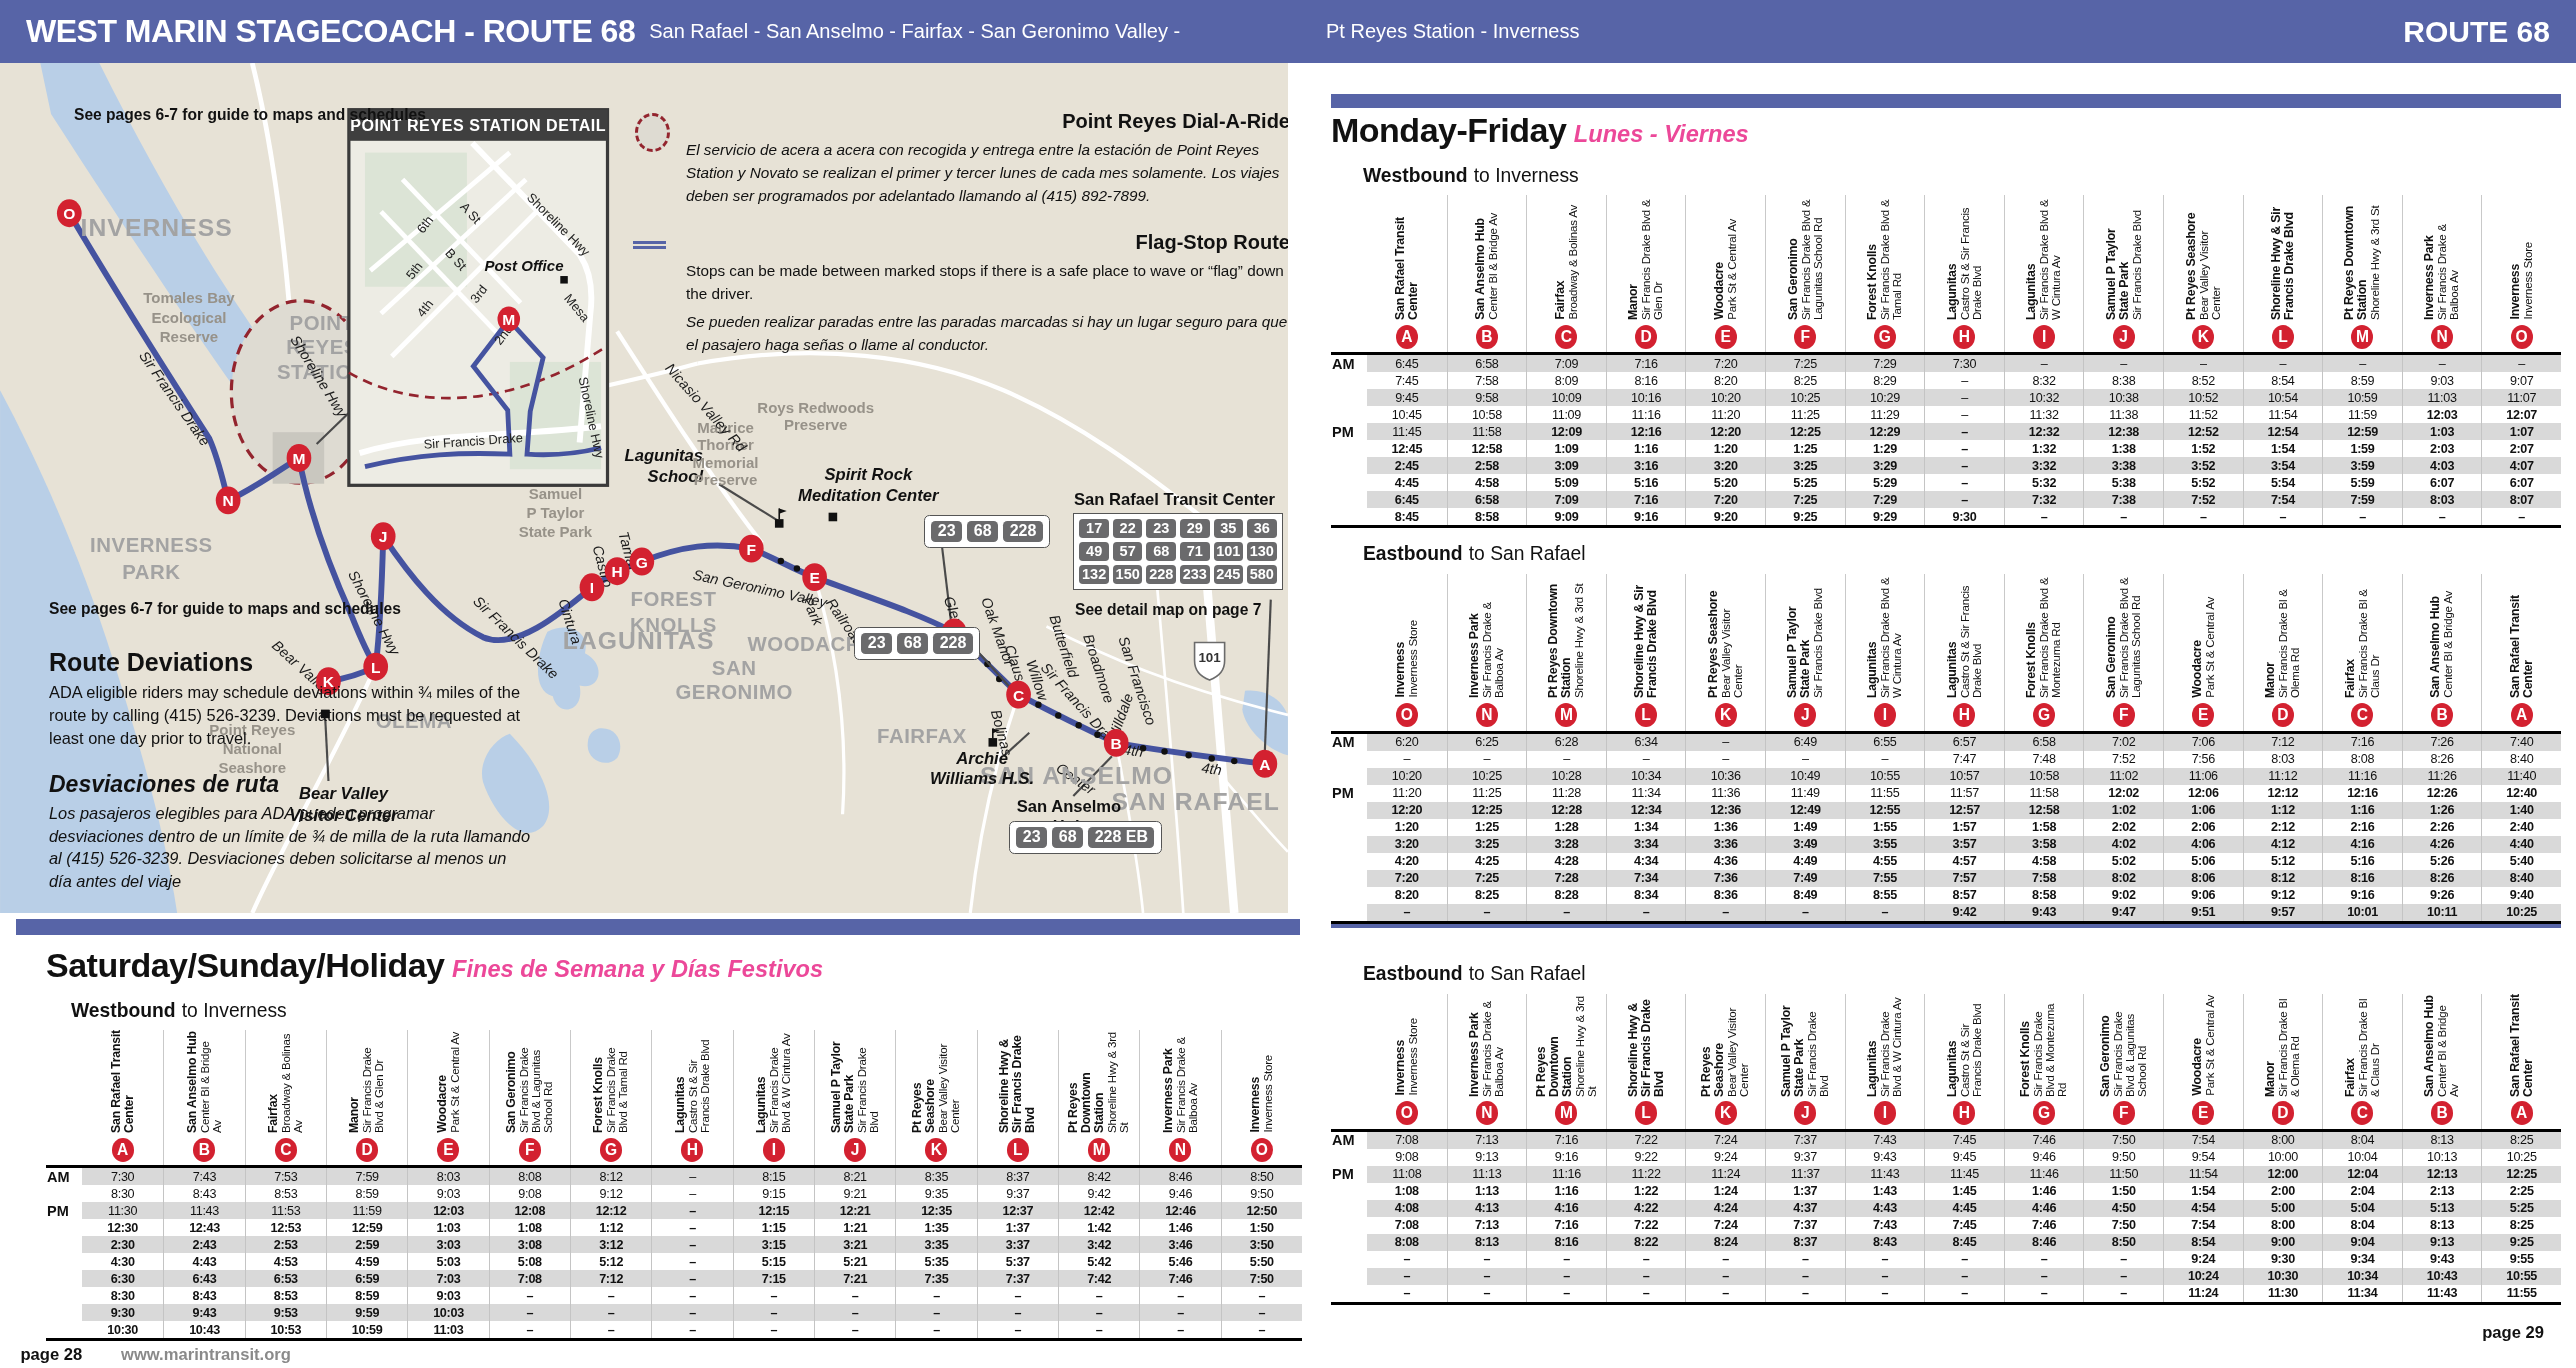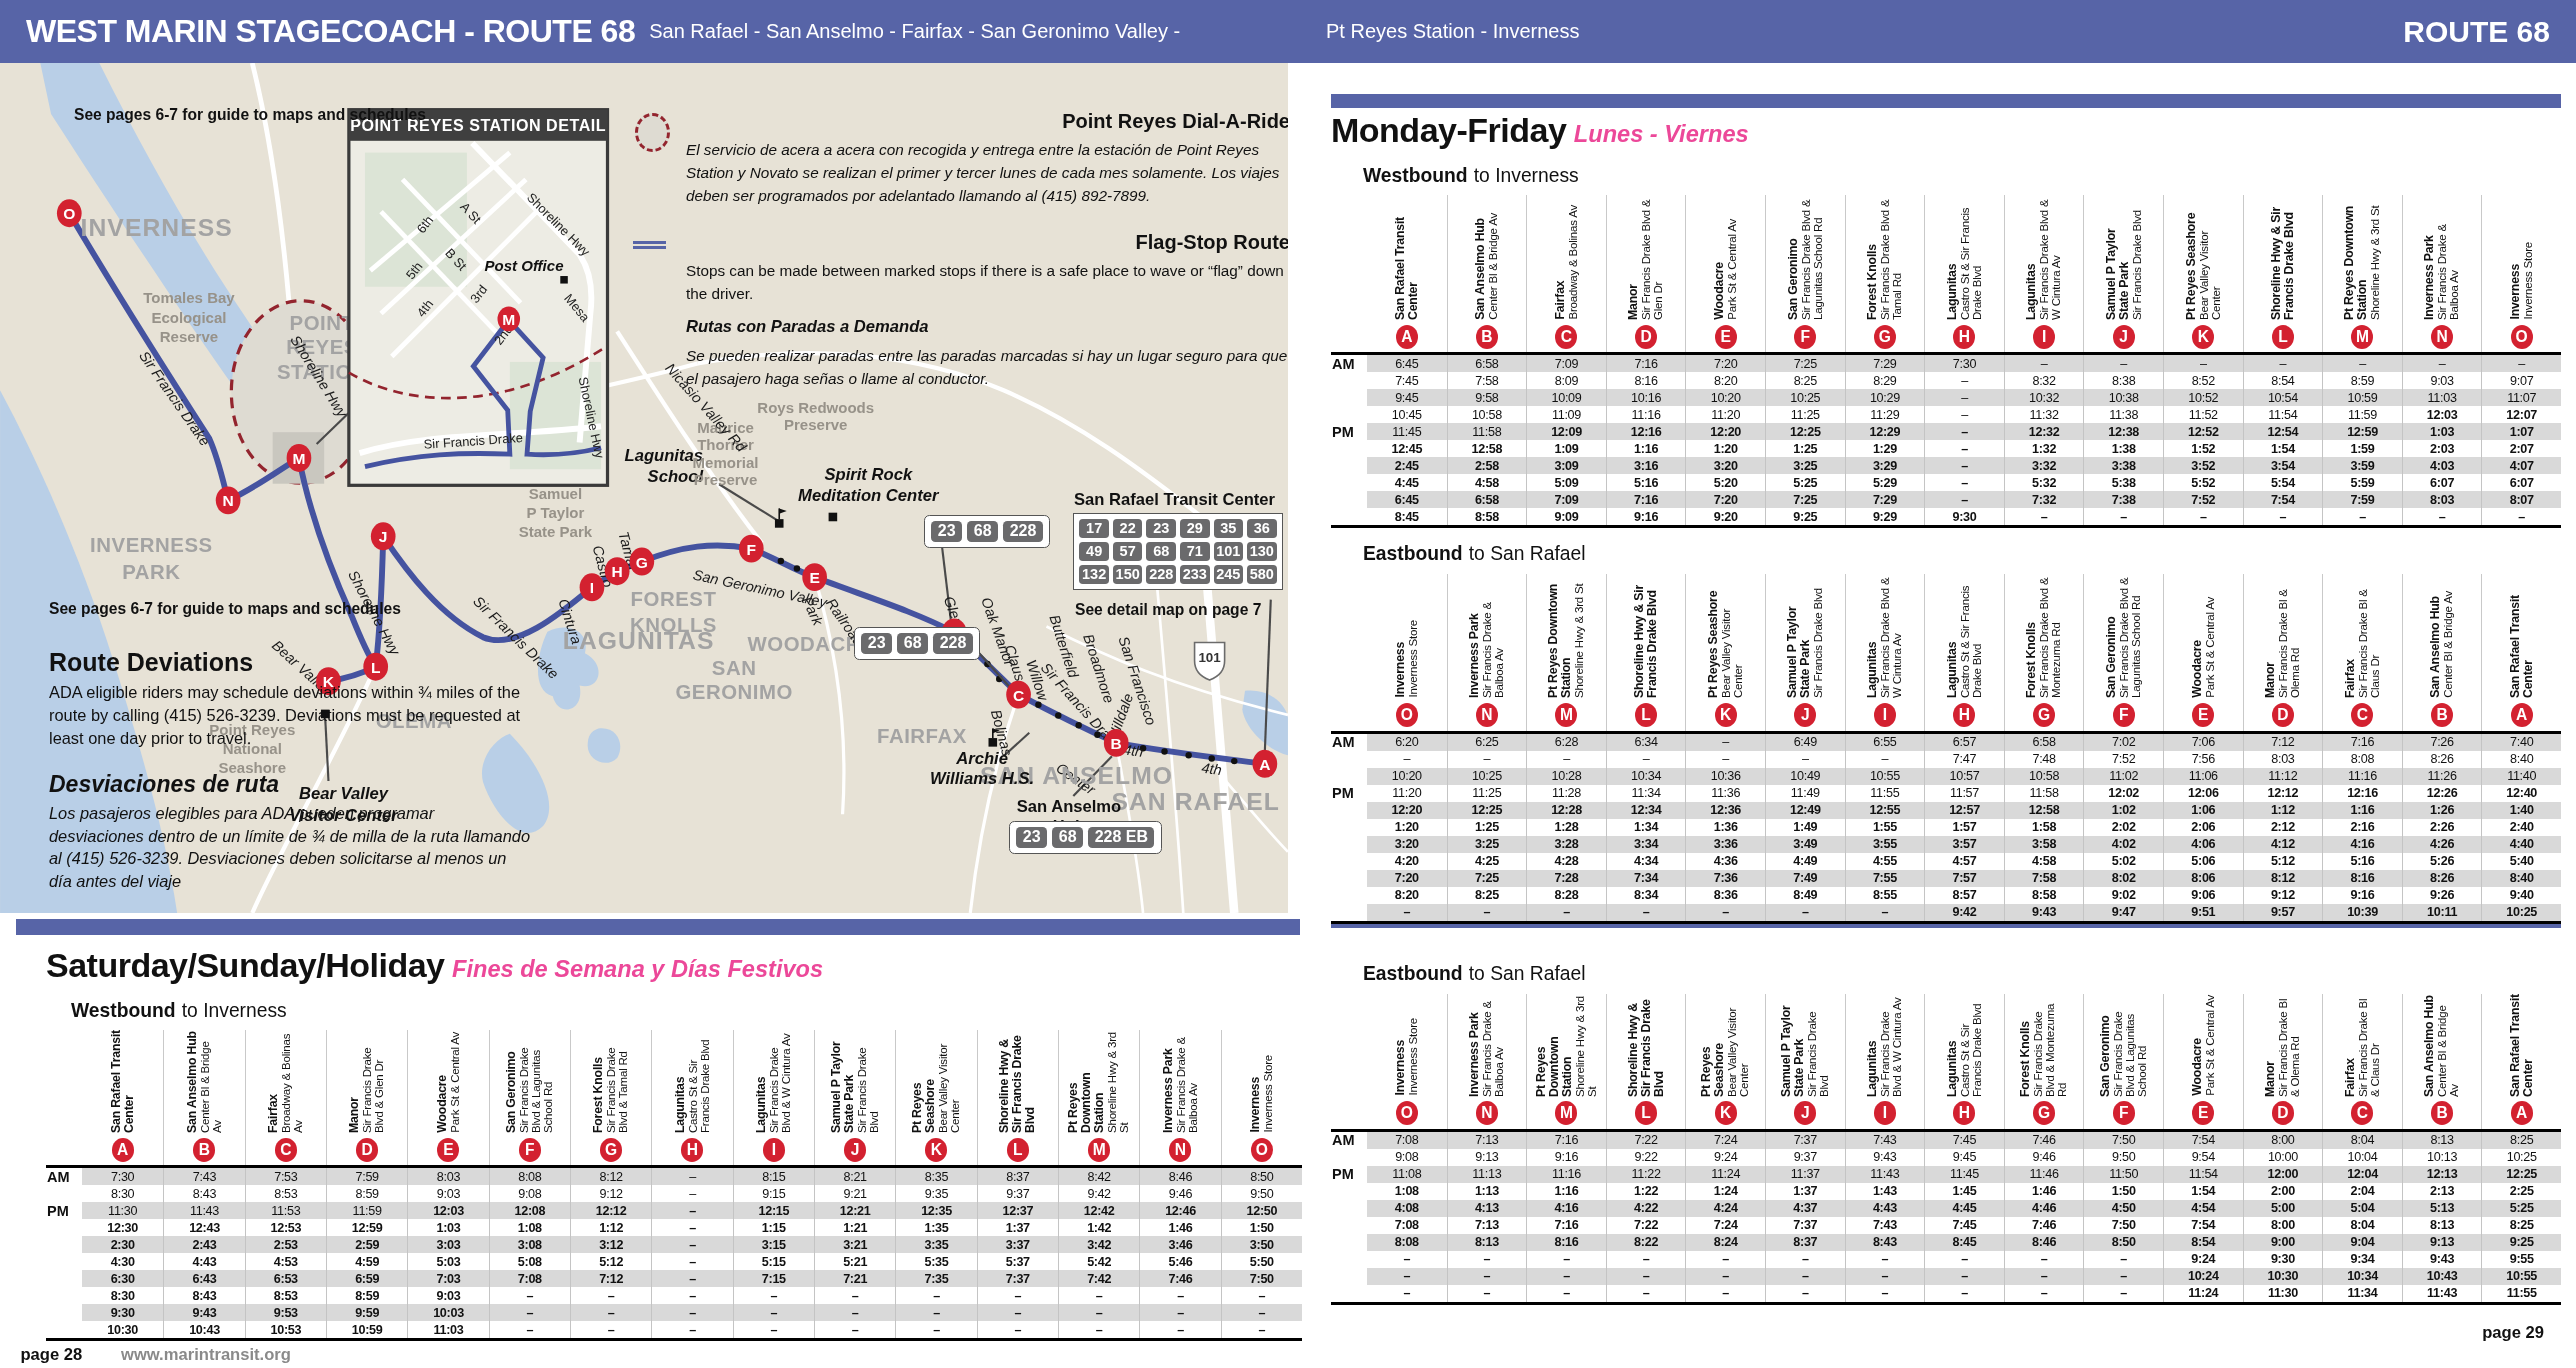--- a/index.html
+++ b/index.html
@@ -380,21 +380,20 @@
           <p class="es">El servicio de acera a acera con recogida y entrega entre la estación de Point Reyes Station y Novato se realizan el primer y tercer lunes de cada mes solamente. Los viajes deben ser programados por adelantado llamando al (415) 892-7899.</p>
         </div>
       </div>
       <div class="leg-row">
         <div class="leg-ic">
             <span class="flag-lines"></span>
           </div>
         <div>
           <h4>Flag-Stop Route</h4>
           <p class="en">Stops can be made between marked stops if there is a safe place to wave or “flag” down the driver.</p>
-          <p class="es-t">Rutas con Paradas a Demanda</p>
           <p class="es">Se pueden realizar paradas entre las paradas marcadas si hay un lugar seguro para que el pasajero haga señas o llame al conductor.</p>
         </div>
       </div>
     </div>
 
     <div class="devs">
       <div class="see">See pages 6-7 for guide to maps and schedules</div>
       <h4>Route Deviations</h4>
       <p>ADA eligible riders may schedule deviations within ¾ miles of the route by calling (415) 526-3239. Deviations must be requested at least one day prior to travel.</p>
       <h5>Desviaciones de ruta</h5>
@@ -1046,21 +1045,21 @@
               <div class="tcell pm">–</div>
               <div class="tcell pm">–</div>
               <div class="tcell pm">–</div>
               <div class="tcell pm">–</div>
               <div class="tcell pm">–</div>
               <div class="tcell pm">9:42</div>
               <div class="tcell pm">9:43</div>
               <div class="tcell pm">9:47</div>
               <div class="tcell pm">9:51</div>
               <div class="tcell pm">9:57</div>
-              <div class="tcell pm">10:39</div>
+              <div class="tcell pm">10:01</div>
               <div class="tcell pm">10:11</div>
               <div class="tcell pm">10:25</div>
             </div>
           </div>
         </div>
       </div>
   </section>
 
   <section id="we-wb">
     <h2 class="day">

